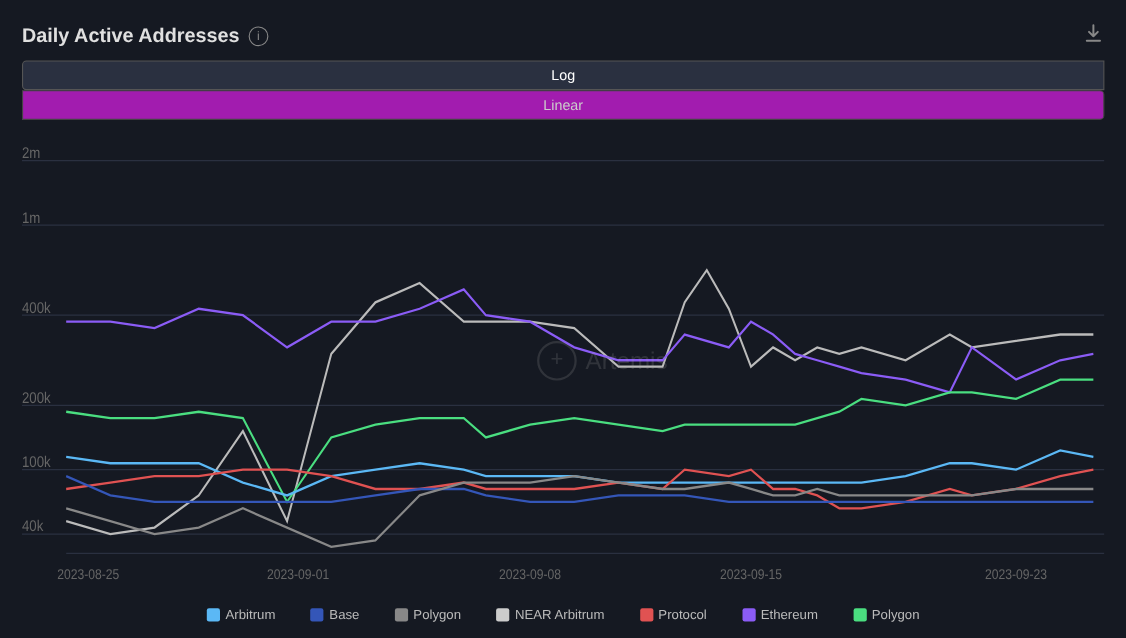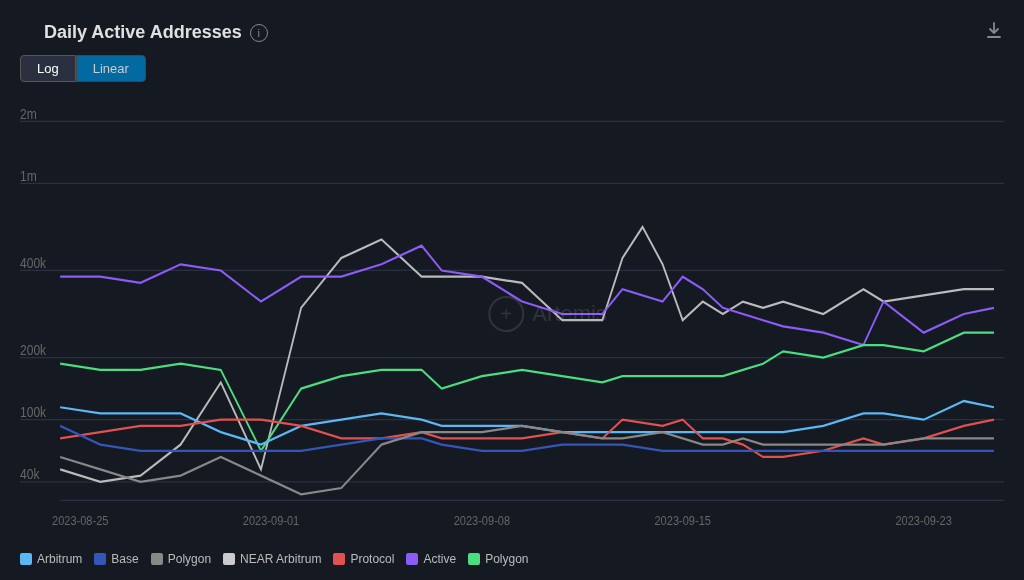--- a/index.html
+++ b/index.html
@@ -27,21 +27,20 @@
     }
     .title-area {
       display: flex;
       align-items: center;
       gap: 8px;
     }
     .title {
       font-size: 18px;
       font-weight: 600;
       color: #e0e0e0;
-      margin-left: 24px;
     }
     .info-icon {
       width: 18px;
       height: 18px;
       border: 1.5px solid #888;
       border-radius: 50%;
       display: flex;
       align-items: center;
       justify-content: center;
       font-size: 11px;
@@ -50,27 +49,28 @@
     }
     .download-icon {
       color: #888;
       cursor: pointer;
       font-size: 18px;
     }
     .toggle-buttons {
       display: flex;
       gap: 0;
       margin-bottom: 2px;
+      flex-direction: column;
     }
     .toggle-btn {
       padding: 5px 16px;
       font-size: 13px;
       cursor: pointer;
       border: 1px solid #444;
-      background: #0369a1;
+      background: #a21caf;
       color: #ccc;
     }
     .toggle-btn.active {
       background: #2a3040;
       color: #fff;
       border-color: #555;
     }
     .toggle-btn:first-child {
       border-radius: 4px 0 0 4px;
       background: #2a3040;
@@ -83,21 +83,22 @@
       flex: 1;
       position: relative;
     }
     svg.main-chart {
       width: 100%;
       height: 100%;
     }
     .legend {
       display: flex;
       align-items: center;
-      gap: 12px;
+      justify-content: center;
+      gap: 32px;
       padding: 8px 0 4px 0;
       flex-wrap: wrap;
     }
     .legend-item {
       display: flex;
       align-items: center;
       gap: 5px;
       font-size: 12px;
       color: #bbb;
     }
@@ -219,20 +220,20 @@
     <div class="legend-item">
       <div class="legend-dot" style="background:#cccccc"></div>
       <span>NEAR Arbitrum</span>
     </div>
     <div class="legend-item">
       <div class="legend-dot" style="background:#e05252"></div>
       <span>Protocol</span>
     </div>
     <div class="legend-item">
       <div class="legend-dot" style="background:#8b5cf6"></div>
-      <span>Active</span>
+      <span>Ethereum</span>
     </div>
     <div class="legend-item">
       <div class="legend-dot" style="background:#4ade80"></div>
       <span>Polygon</span>
     </div>
   </div>
 </div>
 
 </body></html>

